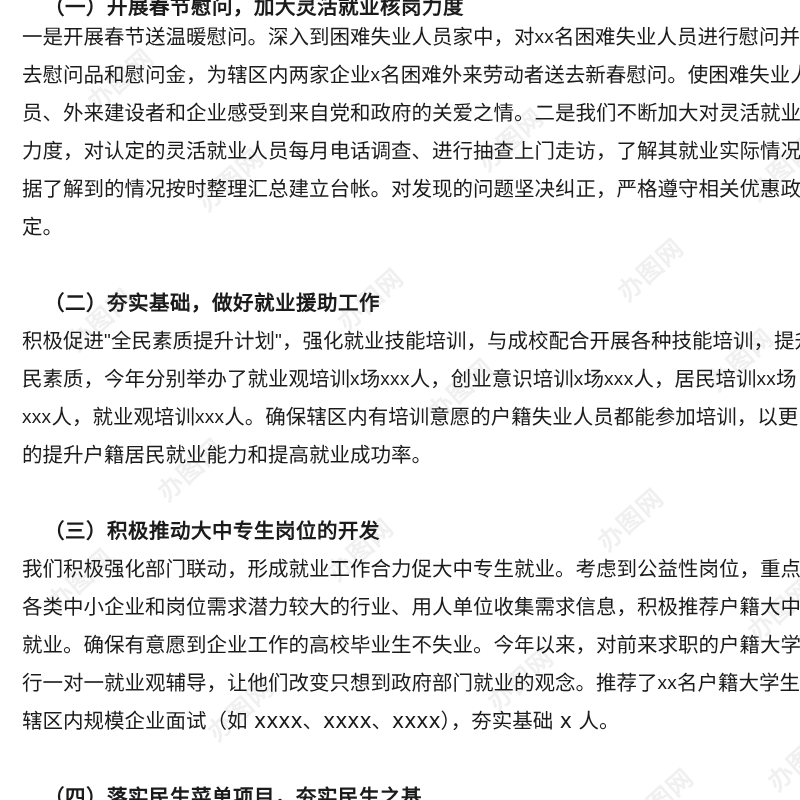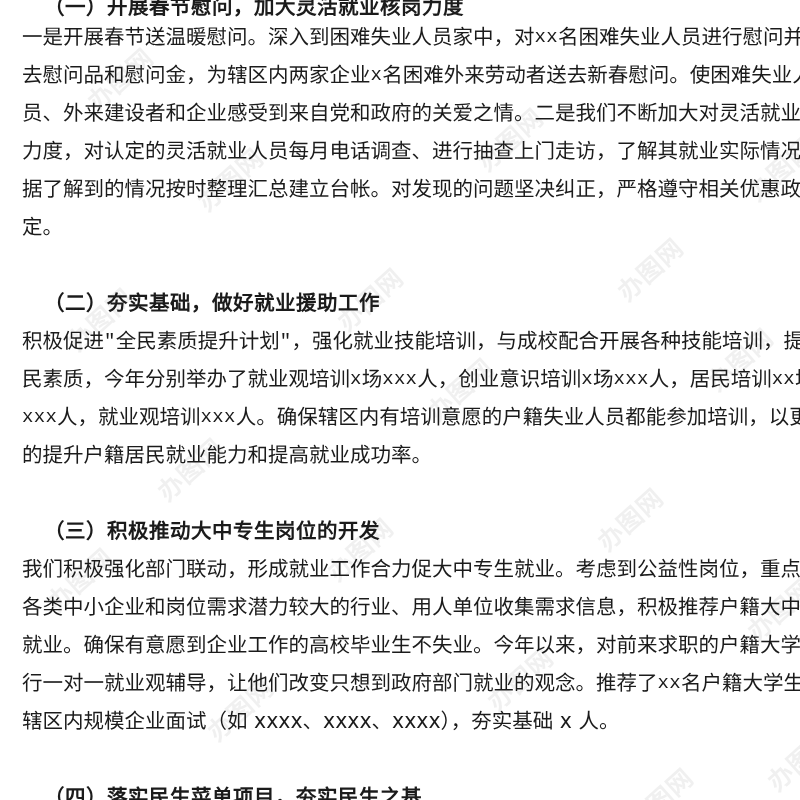--- a/index.html
+++ b/index.html
@@ -70,21 +70,21 @@
   .heading {
     font-weight: 700;
     letter-spacing: 0.5px;
   }
   .heading .ind { display: inline-block; width: 22px; }
 
   .seg { display: inline-block; }
 
   
   .lat {
-    font-family: Liberation Mono, monospace;
+    font-family: Liberation Sans, sans-serif;
     font-size: 19px;
     letter-spacing: 0.3px;
   }
 </style>
 </head>
 <body>
 
 <div id="page">
 
   <div id="watermark-layer">

